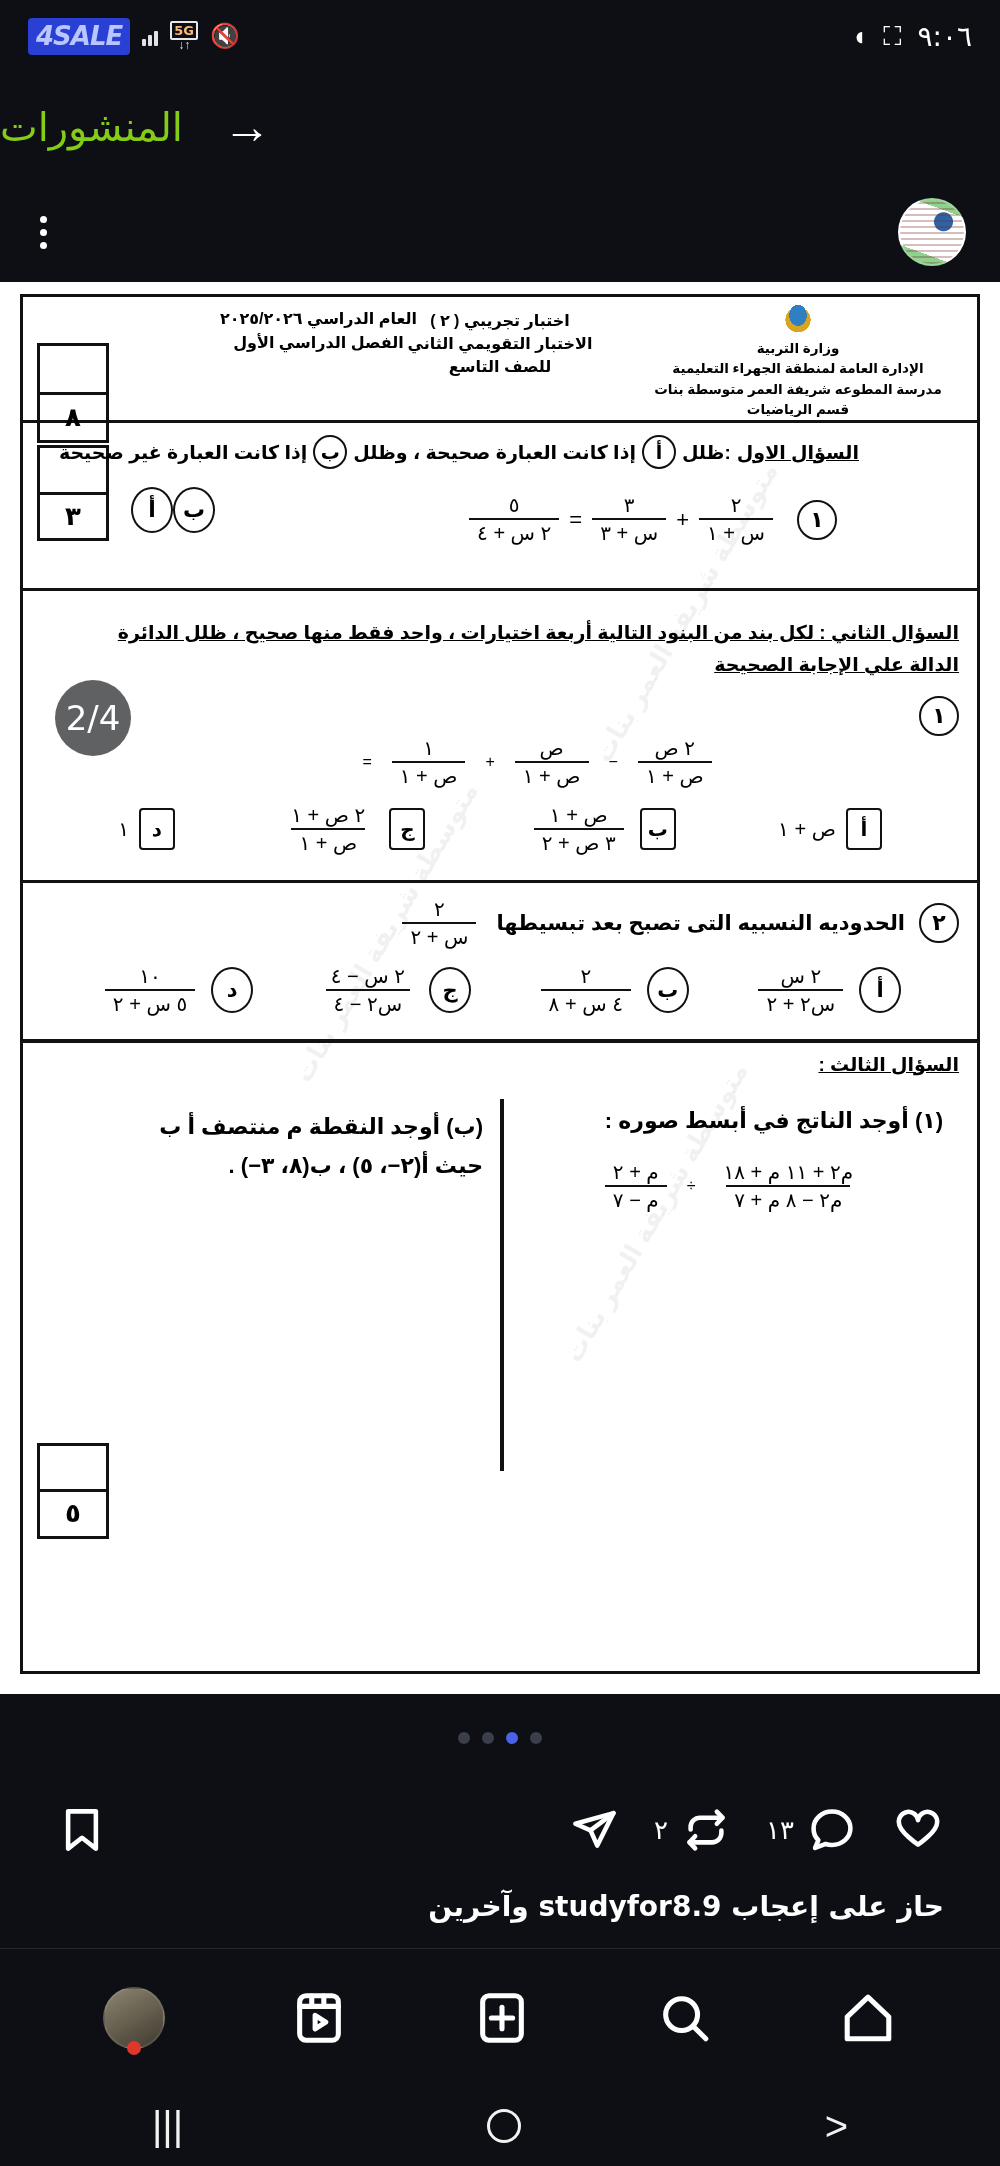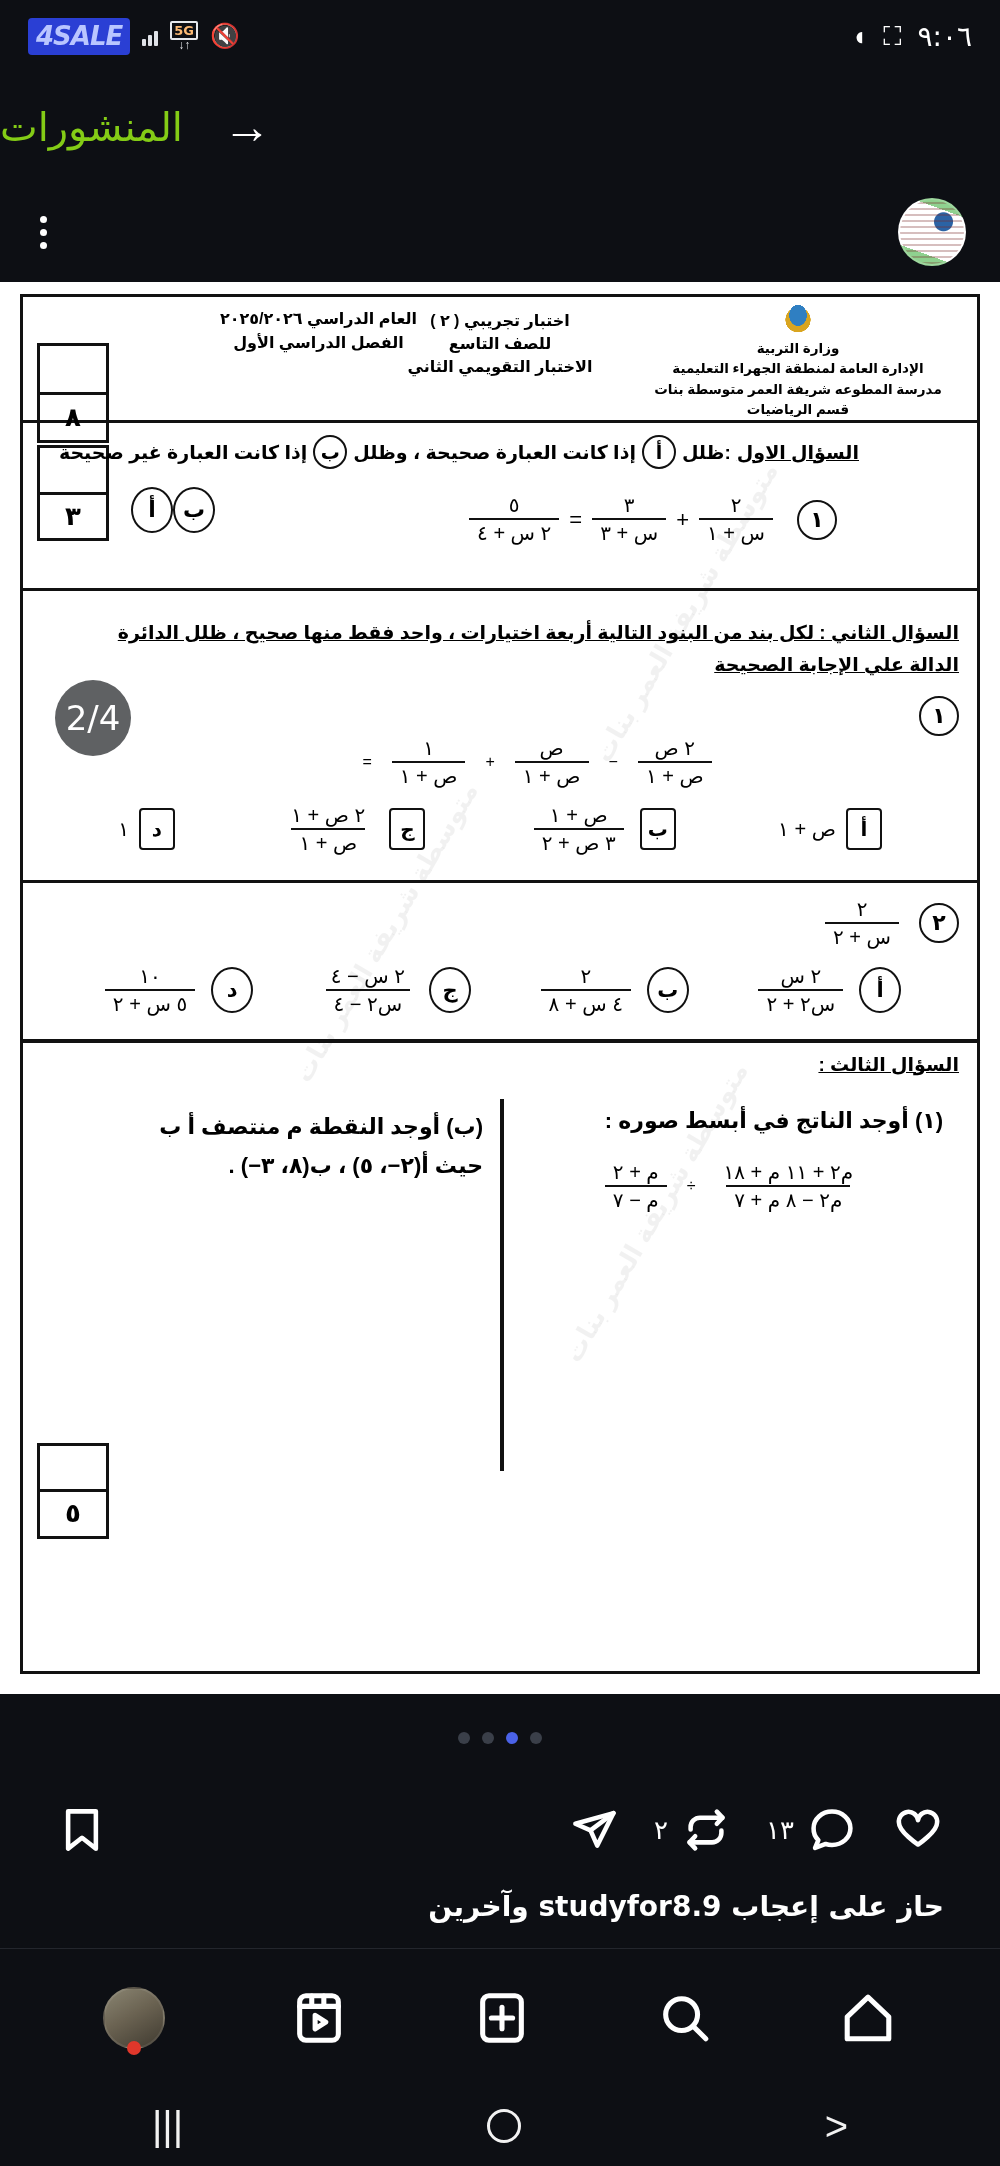--- a/index.html
+++ b/index.html
@@ -286,22 +286,22 @@
         <div class="mark-box">
           <div class="mb-top"></div>
           <div class="mb-bot">٨</div>
         </div>
         <div class="hdr-year">
           <div>العام الدراسي ٢٠٢٥/٢٠٢٦</div>
           <div>الفصل الدراسي الأول</div>
         </div>
         <div class="hdr-center">
           <div>اختبار تجريبي ( ٢ )</div>
+          <div>الاختبار التقويمي الثاني</div>
           <div>للصف التاسع</div>
-          <div>الاختبار التقويمي الثاني</div>
         </div>
         <div class="hdr-ministry">
           <div class="kw-logo"></div>
           <p>وزارة    التربية</p>
           <p>الإدارة العامة لمنطقة الجهراء التعليمية</p>
           <p>مدرسة المطوعه شريفة العمر متوسطة بنات</p>
           <p>قسم الرياضيات</p>
         </div>
       </div>
 
@@ -395,20 +395,21 @@
               <span class="opt-box">د</span>
               <span class="opt-val">١</span>
             </div>
           </div>
         </div>
       </div>
 
       <div class="q2b">
         <div class="q2b-head">
           <span class="num-circ">٢</span>
+          <span class="txt">الحدوديه النسبيه التى تصبح بعد تبسيطها</span>
           <span class="frac">
             <span class="num">٢</span>
             <span class="den">س + ٢</span>
           </span>
         </div>
         <div class="opts-row">
           <div class="opt">
             <span class="opt-circ">أ</span>
             <span class="frac">
               <span class="num">٢ س</span>

